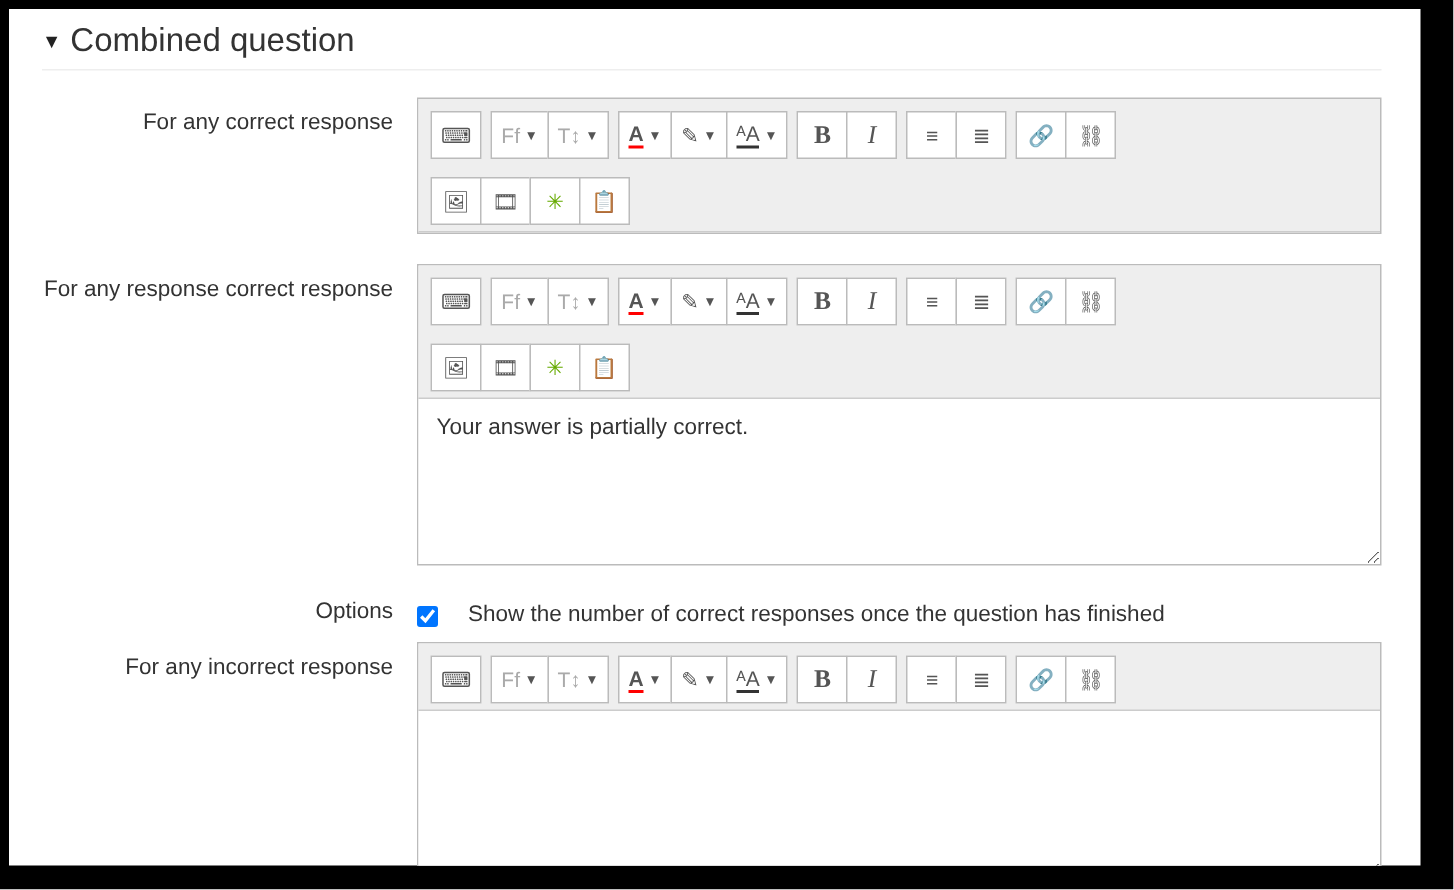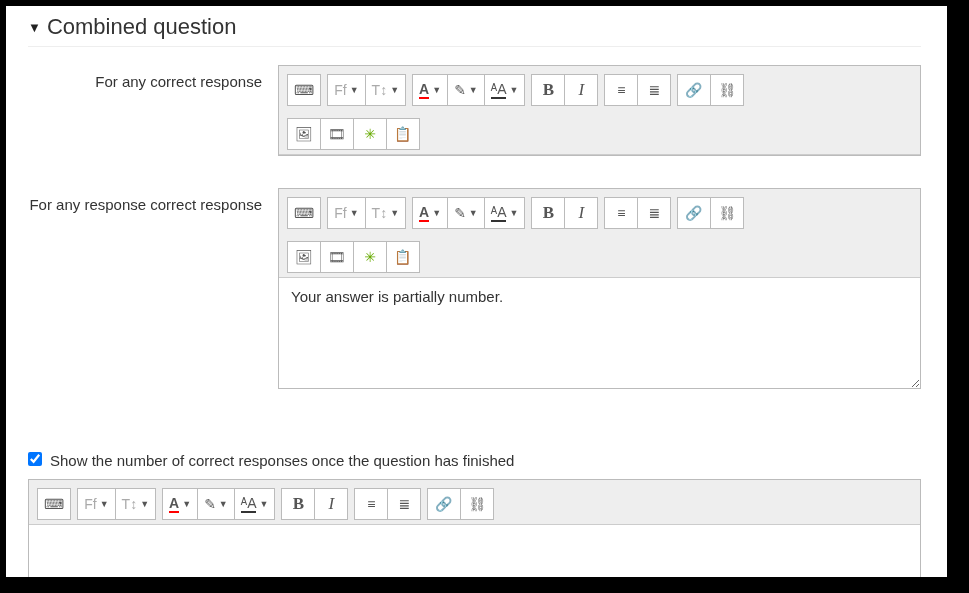--- a/index.html
+++ b/index.html
@@ -32,21 +32,21 @@
     cursor: pointer;
   }
   .section-header .caret {
     font-size: 13px;
     margin-right: 6px;
     color: #222;
   }
   .form-row {
     display: flex;
     align-items: flex-start;
-    margin-bottom: 32px;
+    margin-bottom: 20px;
   }
   .form-row.tight { margin-bottom: 10px; }
   .form-label {
     width: 250px;
     text-align: right;
     padding-right: 16px;
     padding-top: 8px;
     font-size: 15px;
     color: #333;
   }
@@ -89,26 +89,25 @@
     padding: 10px 12px;
     font-size: 15px;
     color: #333;
     background: #fff;
     position: relative;
     resize: vertical;
     overflow: auto;
   }
   .checkbox-row {
     display: flex;
-    align-items: flex-start;
-    gap: 8px;
+    align-items: flex-end;
+    gap: 20px;
     font-size: 15px;
     color: #333;
     padding-top: 4px;
-    margin-top: 27px;
   }
   input[type=checkbox] { width: 14px; height: 14px; }
 </style>
 </head>
 <body>
 
 <div class="frame">
   <div class="content">
 
     <div class="section-header">
@@ -261,35 +260,37 @@
                   <span>🎞</span>
                 </button>
               <button class="tbtn">
                   <span style="color:#6a0">✳</span>
                 </button>
               <button class="tbtn">
                   <span>📋</span>
                 </button>
             </div>
           </div>
-          <div class="editor-body" contenteditable="true" style="">Your answer is partially number.</div>
+          <div class="editor-body" contenteditable="true" style="">Your answer is partially correct.</div>
         </div>
       </div>
     </div>
 
     <div class="form-row tight">
+      <div class="form-label" style="padding-top:2px">Options</div>
       <div class="form-control-wrap">
         <label class="checkbox-row">
           <input type="checkbox" checked="" style="">
           <span>Show the number of correct responses once the question has finished</span>
         </label>
       </div>
     </div>
 
     <div class="form-row">
+      <div class="form-label">For any incorrect response</div>
       <div class="form-control-wrap">
         <div class="editor">
           <div class="toolbar">
             <div class="group">
               <button class="tbtn">
                   <span>⌨</span>
                 </button>
             </div>
             <div class="group">
               <button class="tbtn">

